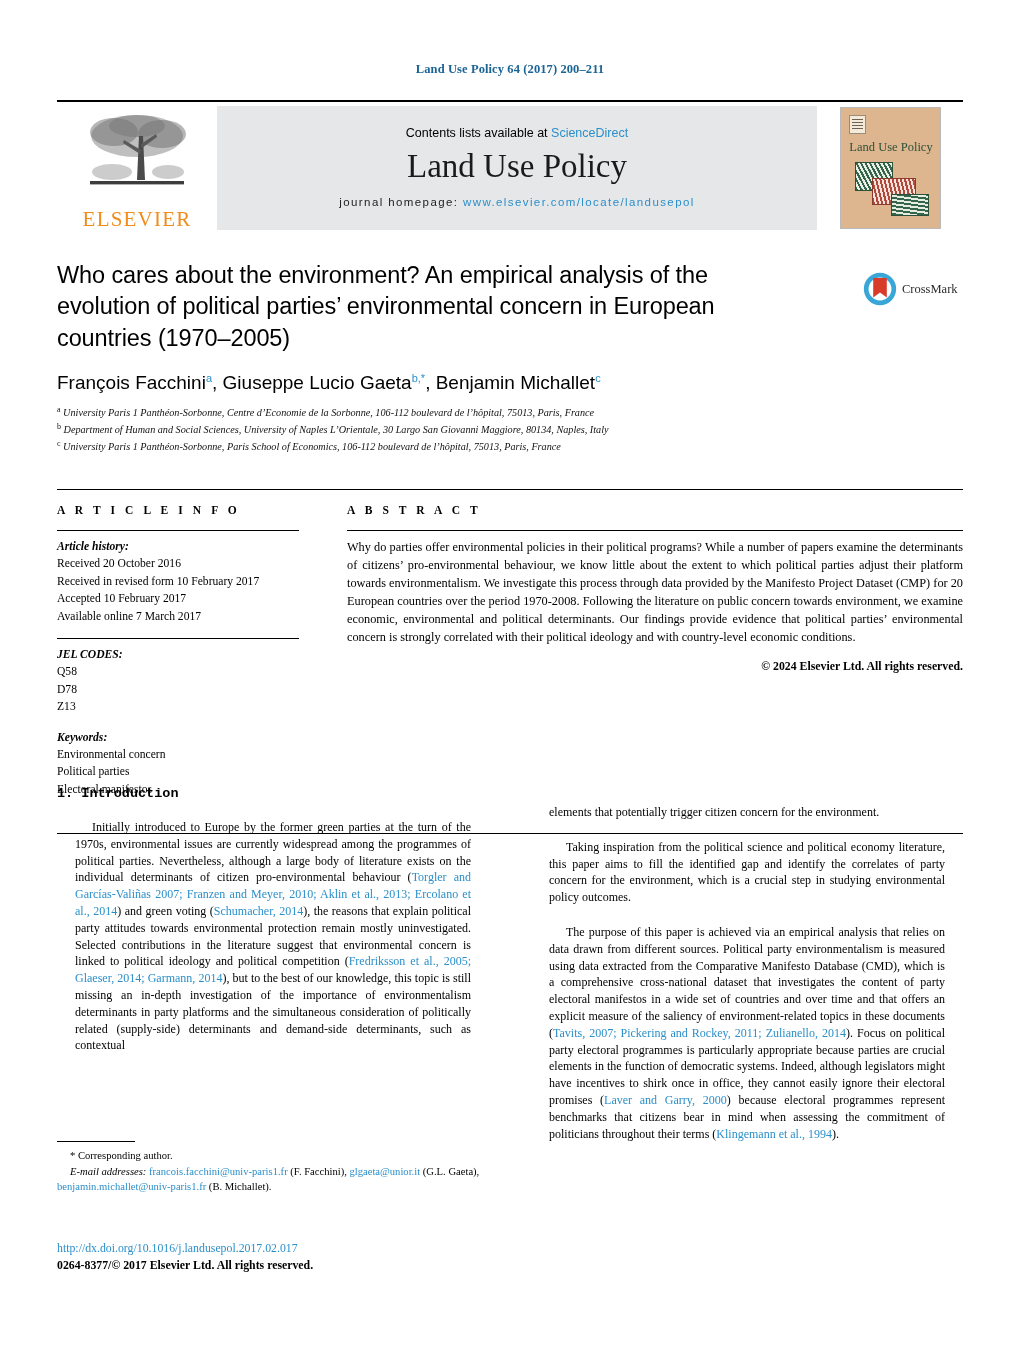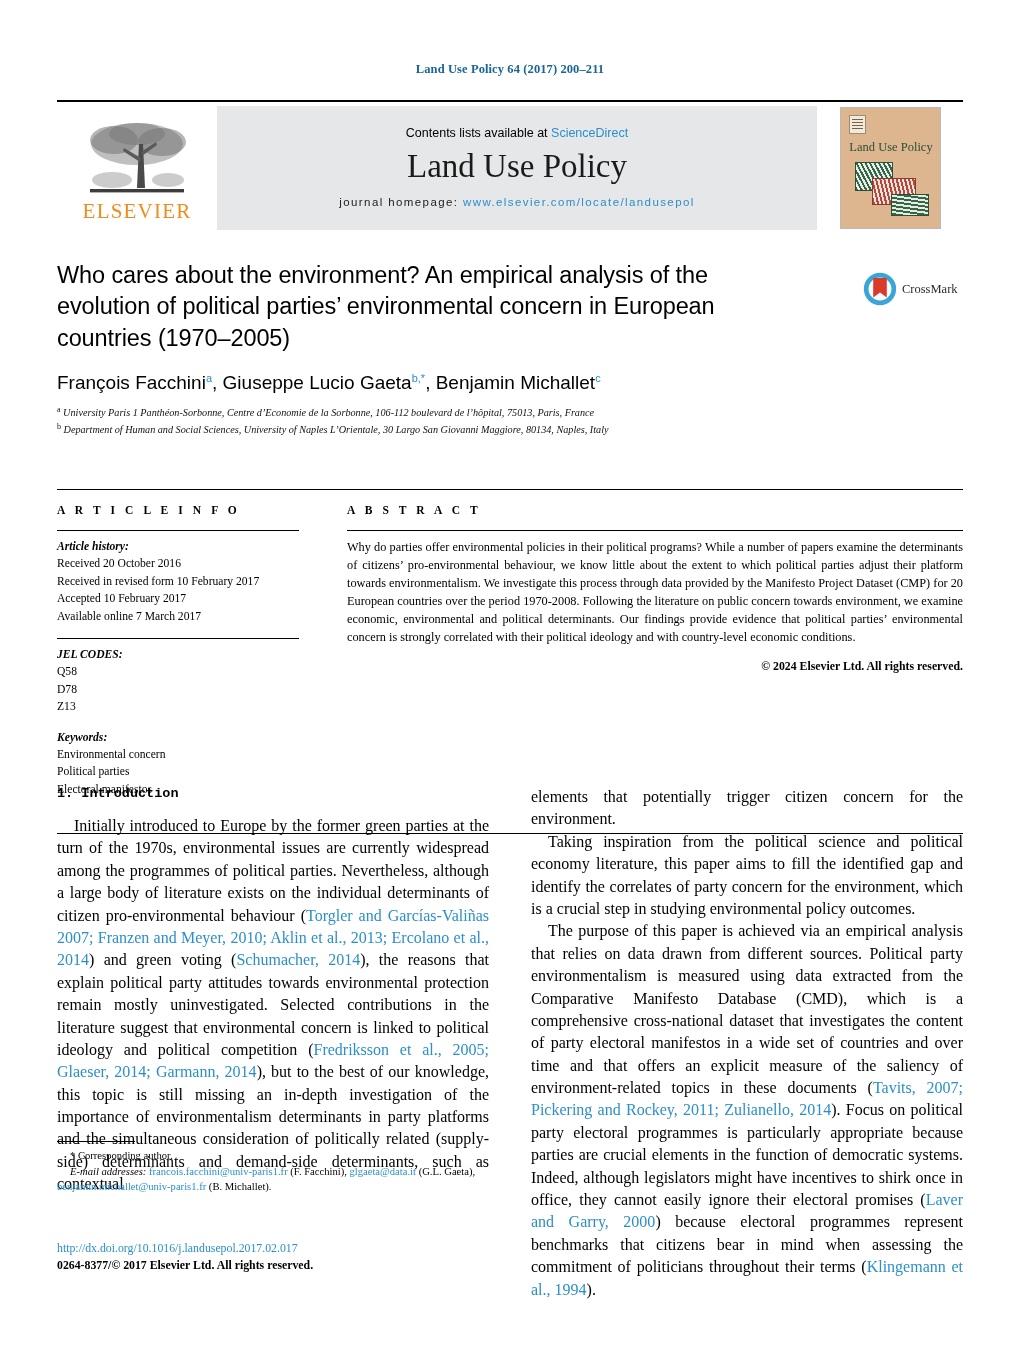--- a/index.html
+++ b/index.html
@@ -51,21 +51,21 @@
     height: 128px;
     padding-top: 4px;
     box-sizing: border-box;
   }
   .elsevier-block {
     width: 160px;
     flex: 0 0 160px;
     display: flex;
     flex-direction: column;
     align-items: center;
-    justify-content: center;
+    justify-content: space-between;
     padding-top: 4px;
     box-sizing: border-box;
   }
   .elsevier-tree {
     width: 110px;
     height: 84px;
     display: block;
   }
   .elsevier-word {
     font-family: "Liberation Serif", serif;
@@ -320,24 +320,24 @@
   }
   h2.sec {
     font-family: Liberation Mono, monospace;
     font-size: 13.5px;
     font-weight: bold;
     margin: 0 0 14px 0;
     color: #000;
   }
   p.para {
     font-family: "Liberation Serif", serif;
-    font-size: 16px;
+    font-size: 12px;
     line-height: 1.40;
     text-align: justify;
-    margin: 0;
+    margin: 18px;
     text-indent: 17px;
     color: #000;
   }
   p.para + p.para { margin-top: 0; }
   a.ref, .ref {
     color: #2b8fc9;
     text-decoration: none;
   }
 
   
@@ -438,20 +438,21 @@
         <circle cx="20" cy="20" r="13.5" fill="#ffffff"></circle>
         <path d="M12 7 h16 v23 l-8 -6 l-8 6 Z" fill="#d93b2b"></path>
       </svg>
       <span class="crossmark-label">CrossMark</span>
     </div>
     <h1 class="paper-title">Who cares about the environment? An empirical analysis of the evolution of political parties’ environmental concern in European countries (1970–2005)</h1>
     <div class="authors">François Facchini<sup>a</sup>, Giuseppe Lucio Gaeta<sup>b,*</sup>, Benjamin Michallet<sup>c</sup></div>
     <div class="affiliations">
         <div class="affil"><sup>a</sup> University Paris 1 Panthéon-Sorbonne, Centre d’Economie de la Sorbonne, 106-112 boulevard de l’hôpital, 75013, Paris, France</div>
         <div class="affil"><sup>b</sup> Department of Human and Social Sciences, University of Naples L’Orientale, 30 Largo San Giovanni Maggiore, 80134, Naples, Italy</div>
+        <div class="affil"><sup>c</sup> University Paris 1 Panthéon-Sorbonne, Paris School of Economics, 106-112 boulevard de l’hôpital, 75013, Paris, France</div>
       </div>
   </div>
 
   <div class="info-panel">
 
     <div class="col-info">
       <div class="section-head">A R T I C L E   I N F O</div>
       <div class="rule"></div>
 
       <div class="info-group">
@@ -500,21 +501,21 @@
           <p class="para" style="text-indent: 0px;">elements that potentially trigger citizen concern for the environment.</p>
           <p class="para">Taking inspiration from the political science and political economy literature, this paper aims to fill the identified gap and identify the correlates of party concern for the environment, which is a crucial step in studying environmental policy outcomes.</p>
           <p class="para">The purpose of this paper is achieved via an empirical analysis that relies on data drawn from different sources. Political party environmentalism is measured using data extracted from the Comparative Manifesto Database (CMD), which is a comprehensive cross-national dataset that investigates the content of party electoral manifestos in a wide set of countries and over time and that offers an explicit measure of the saliency of environment-related topics in these documents (<span class="ref">Tavits, 2007; Pickering and Rockey, 2011; Zulianello, 2014</span>). Focus on political party electoral programmes is particularly appropriate because parties are crucial elements in the function of democratic systems. Indeed, although legislators might have incentives to shirk once in office, they cannot easily ignore their electoral promises (<span class="ref">Laver and Garry, 2000</span>) because electoral programmes represent benchmarks that citizens bear in mind when assessing the commitment of politicians throughout their terms (<span class="ref">Klingemann et al., 1994</span>).</p>
         </div>
     </div>
   </div>
 
   <div class="footnote">
     <div class="footnote-rule"></div>
     <div class="fn-line fn-indent">* Corresponding author.</div>
-    <div class="fn-line fn-indent"><span class="em">E-mail addresses: </span><span class="lnk">francois.facchini@univ-paris1.fr</span> (F. Facchini), <span class="lnk">glgaeta@data.it</span> (G.L. Gaeta), <span class="lnk">benjamin.michallet@univ-paris1.fr</span> (B. Michallet).</div>
+    <div class="fn-line fn-indent"><span class="em">E-mail addresses: </span><span class="lnk">francois.facchini@univ-paris1.fr</span> (F. Facchini), <span class="lnk">glgaeta@unior.it</span> (G.L. Gaeta), <span class="lnk">benjamin.michallet@univ-paris1.fr</span> (B. Michallet).</div>
   </div>
 
   <div class="doi-block">
     <span class="doi-link">http://dx.doi.org/10.1016/j.landusepol.2017.02.017</span>
     <span class="issn-line">0264-8377/© 2017 Elsevier Ltd. All rights reserved.</span>
   </div>
 
 </div>
 
 </body></html>

